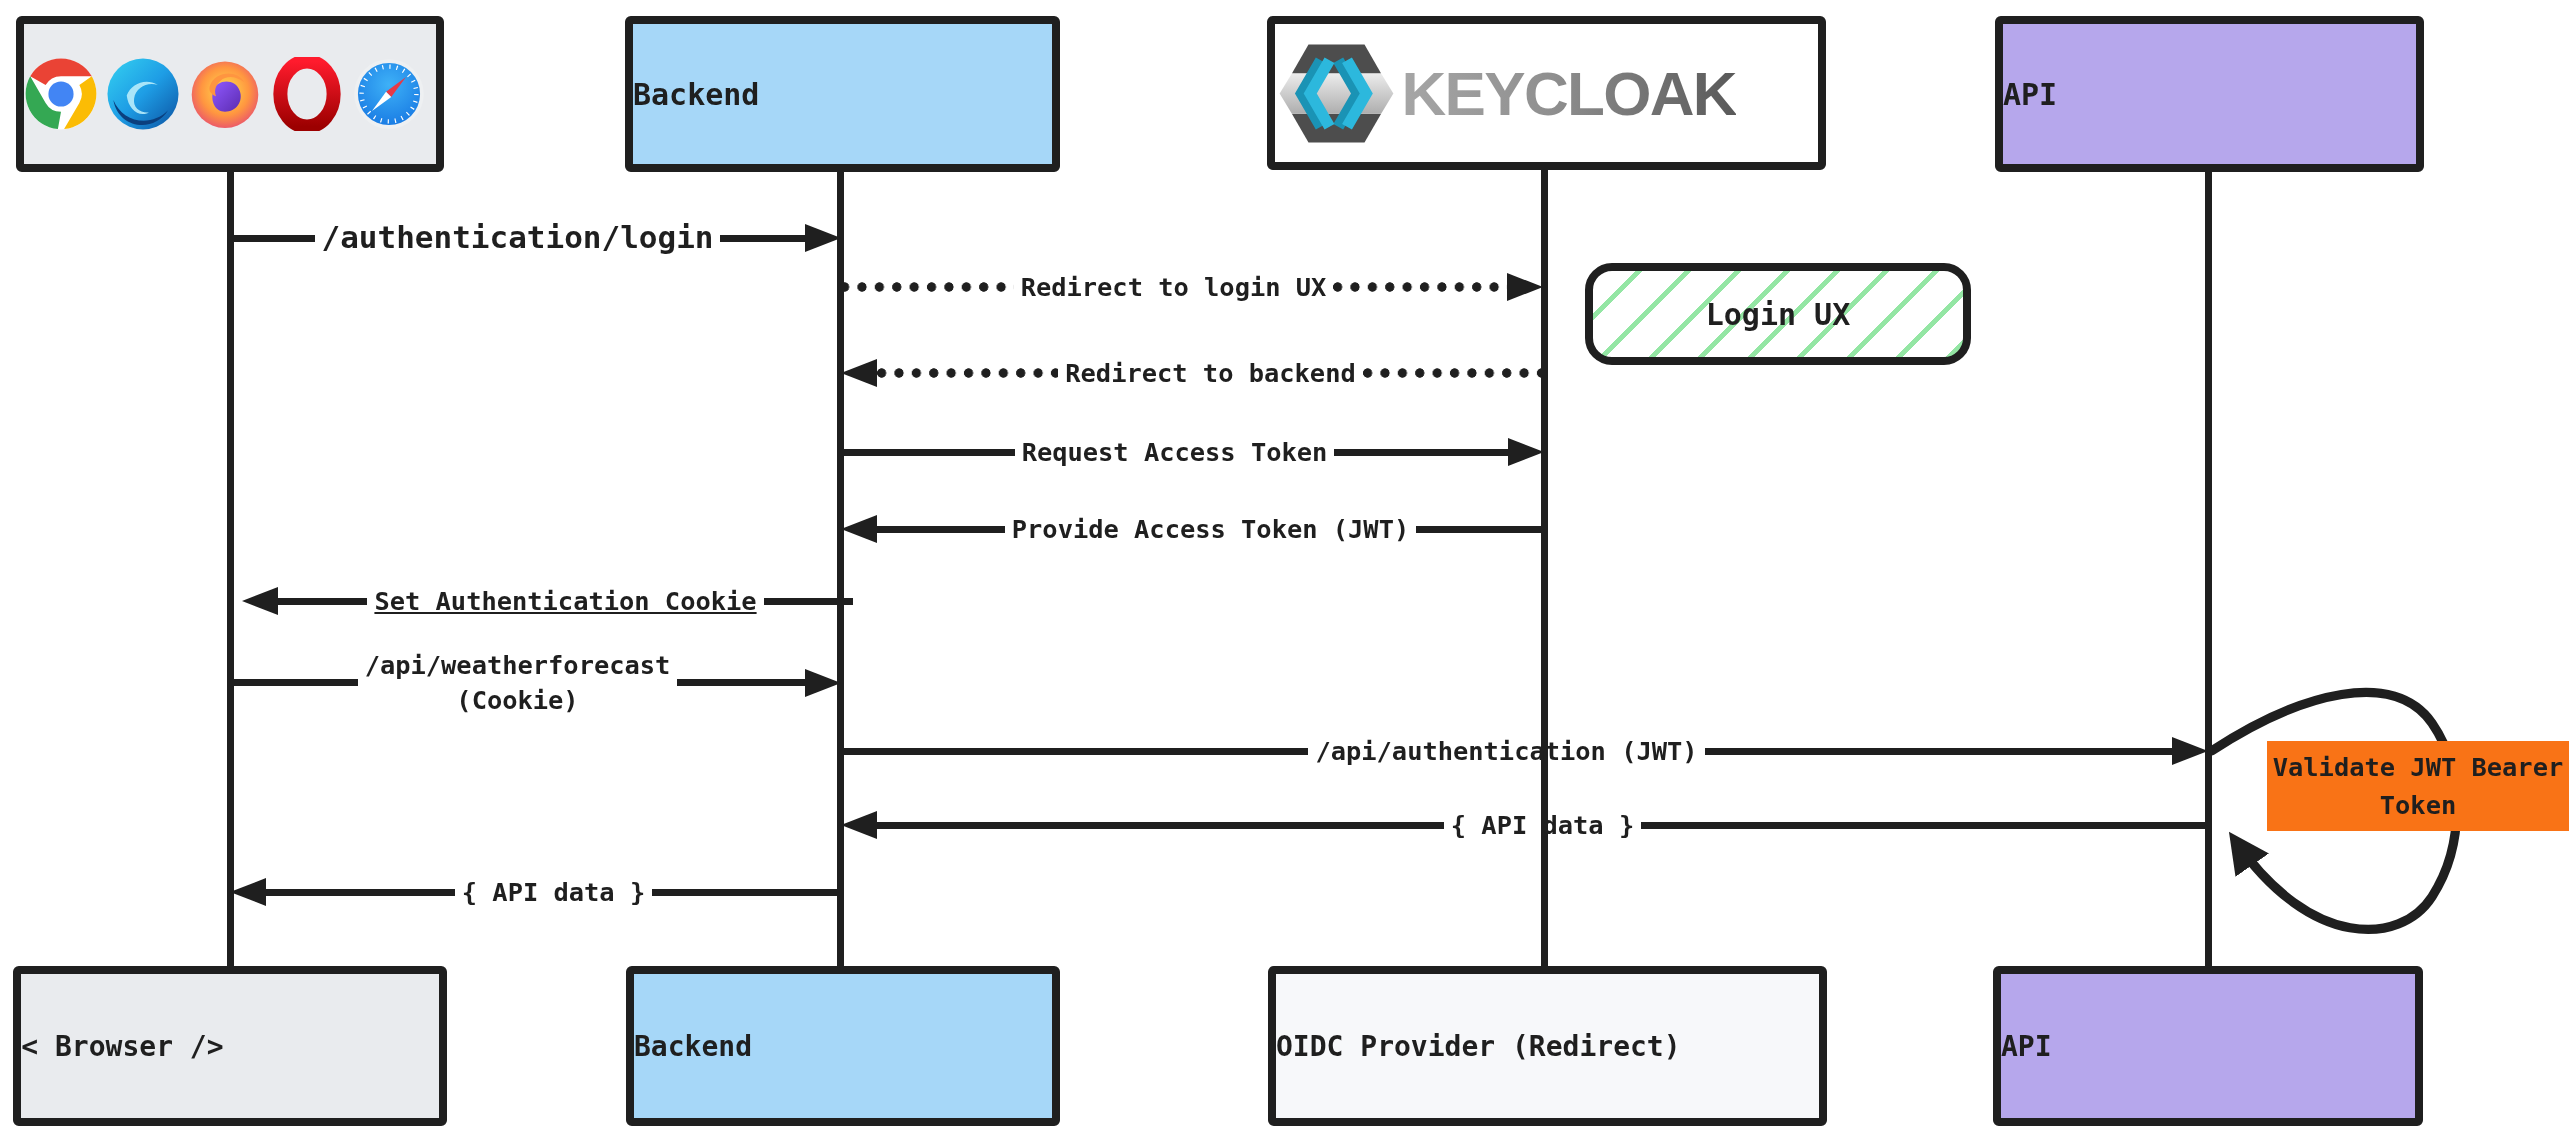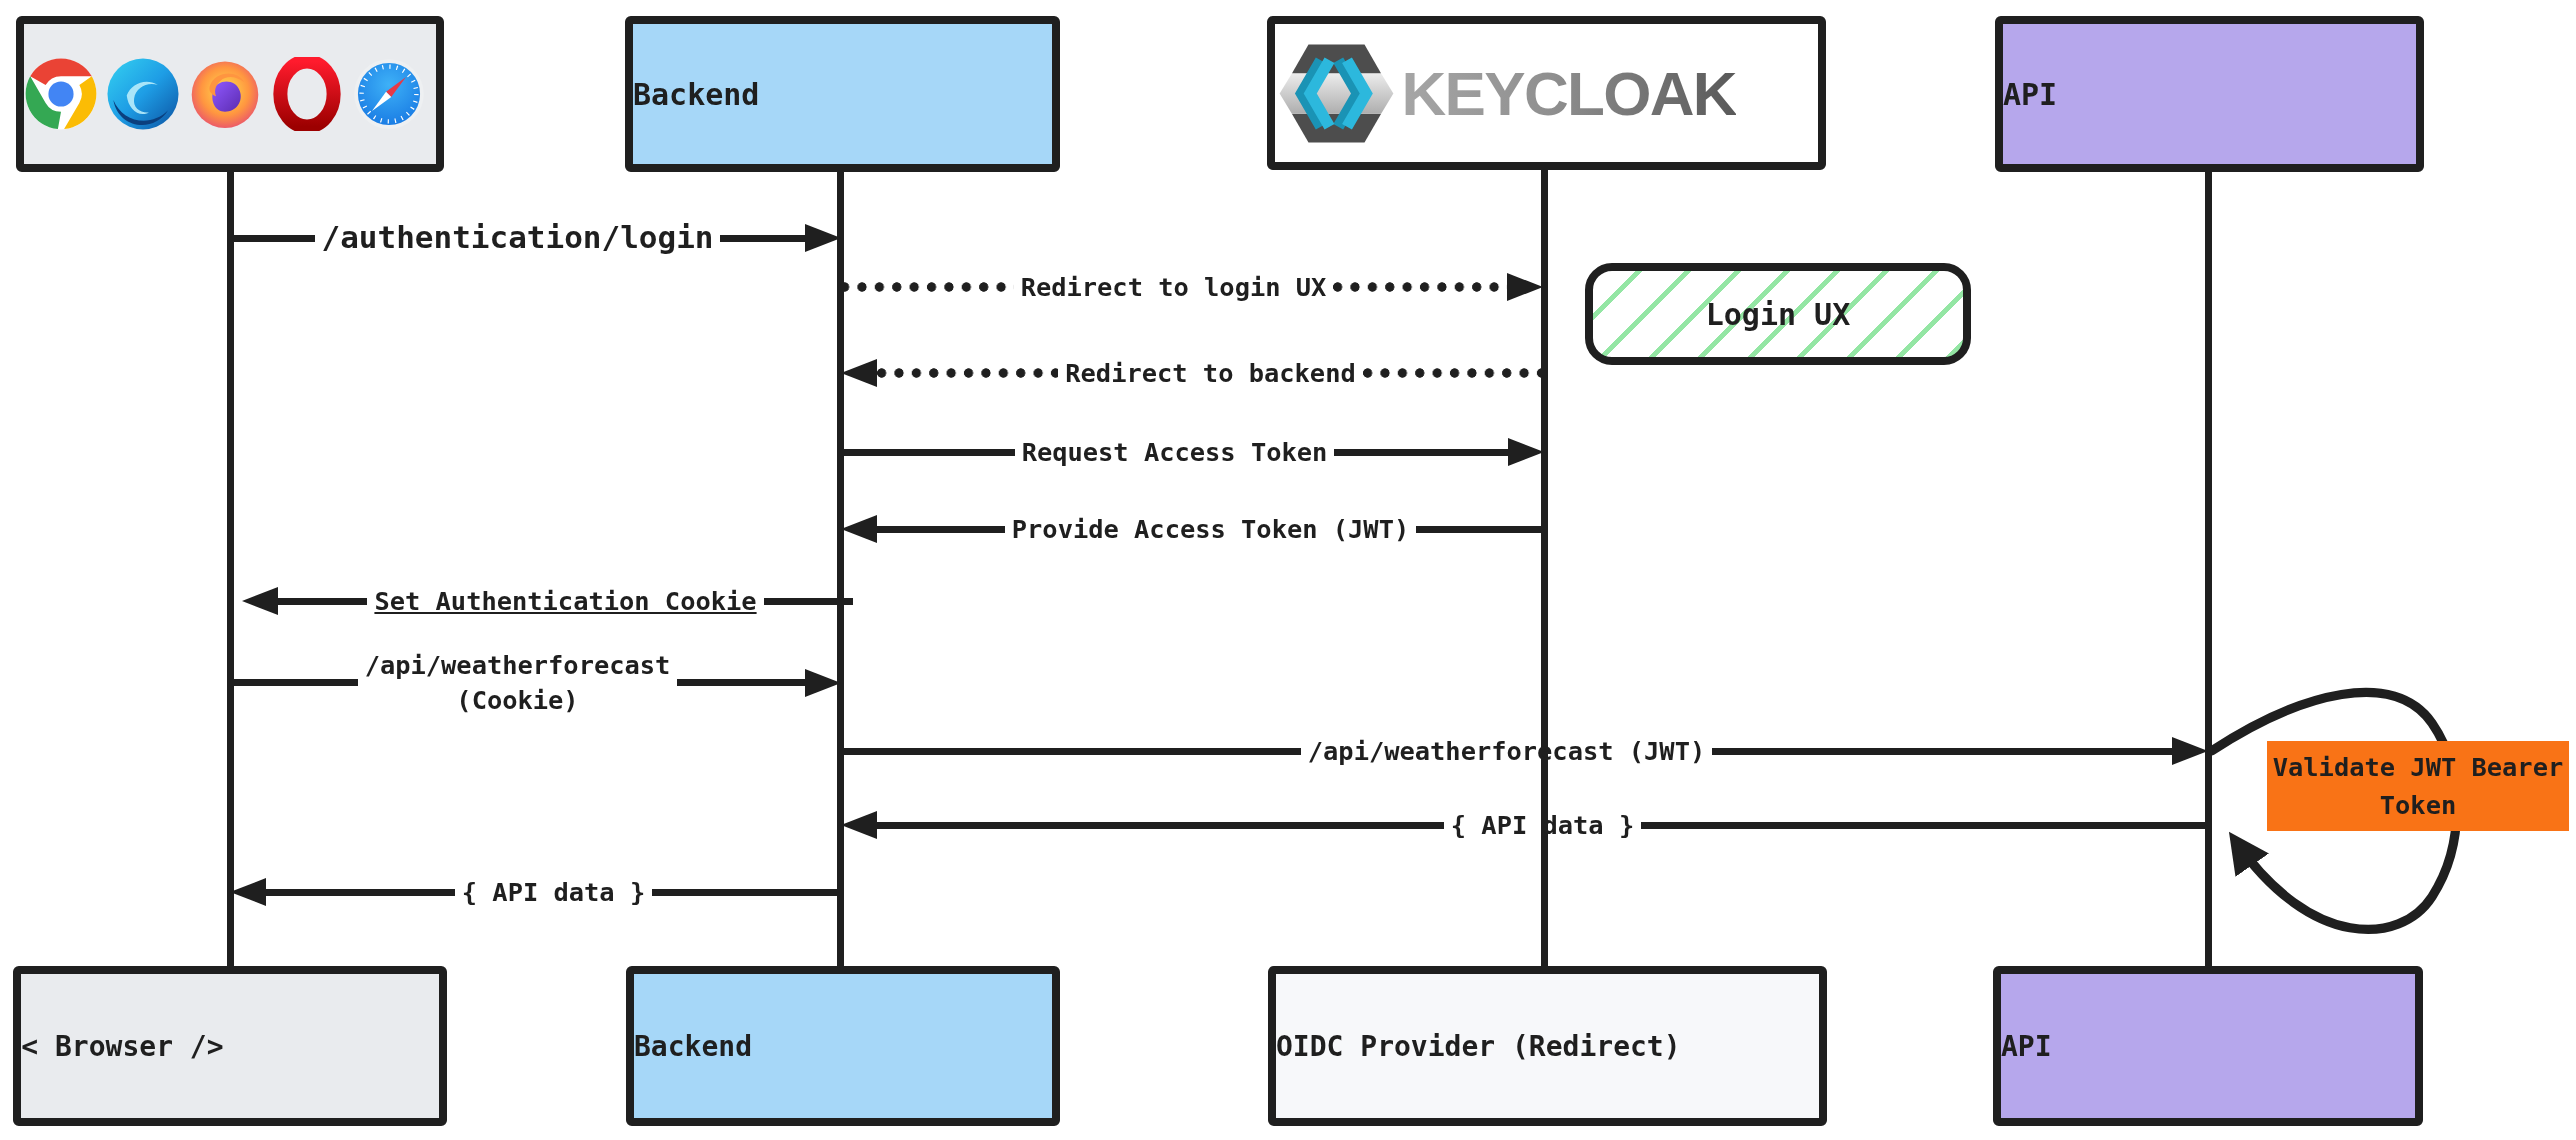--- a/index.html
+++ b/index.html
@@ -215,21 +215,21 @@
     <div class="lbl two">
       <span>/api/weatherforecast</span>
       <span>(Cookie)</span>
     </div>
     <div class="seg"></div>
     <div class="head-r"></div>
   </div>
 
   <div class="msg" style="left:841px;top:728px;width:1367px;height:46px;">
     <div class="seg"></div>
-    <div class="lbl">/api/weatherforecast (JWT)</div>
+    <div class="lbl">/api/authentication (JWT)</div>
     <div class="seg"></div>
     <div class="head-r"></div>
   </div>
 
   <div class="msg" style="left:841px;top:802px;width:1367px;height:46px;">
     <div class="head-l"></div>
     <div class="seg"></div>
     <div class="lbl">{ API data }</div>
     <div class="seg"></div>
   </div>

